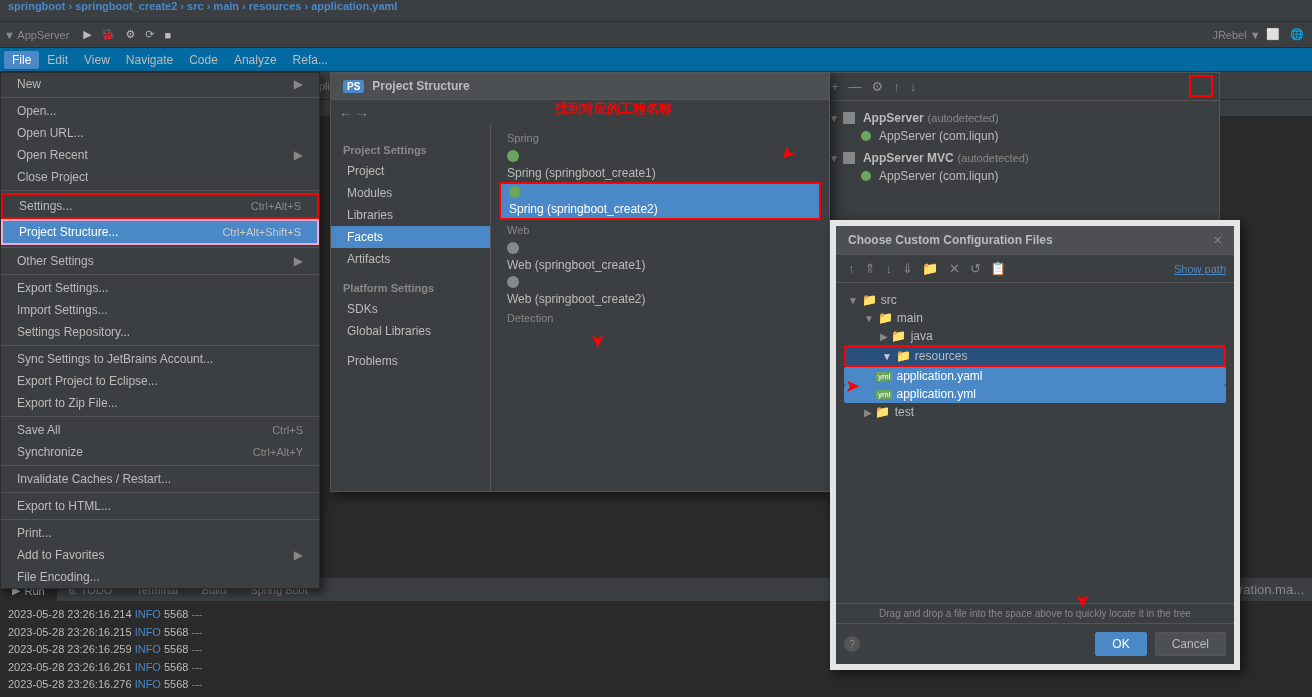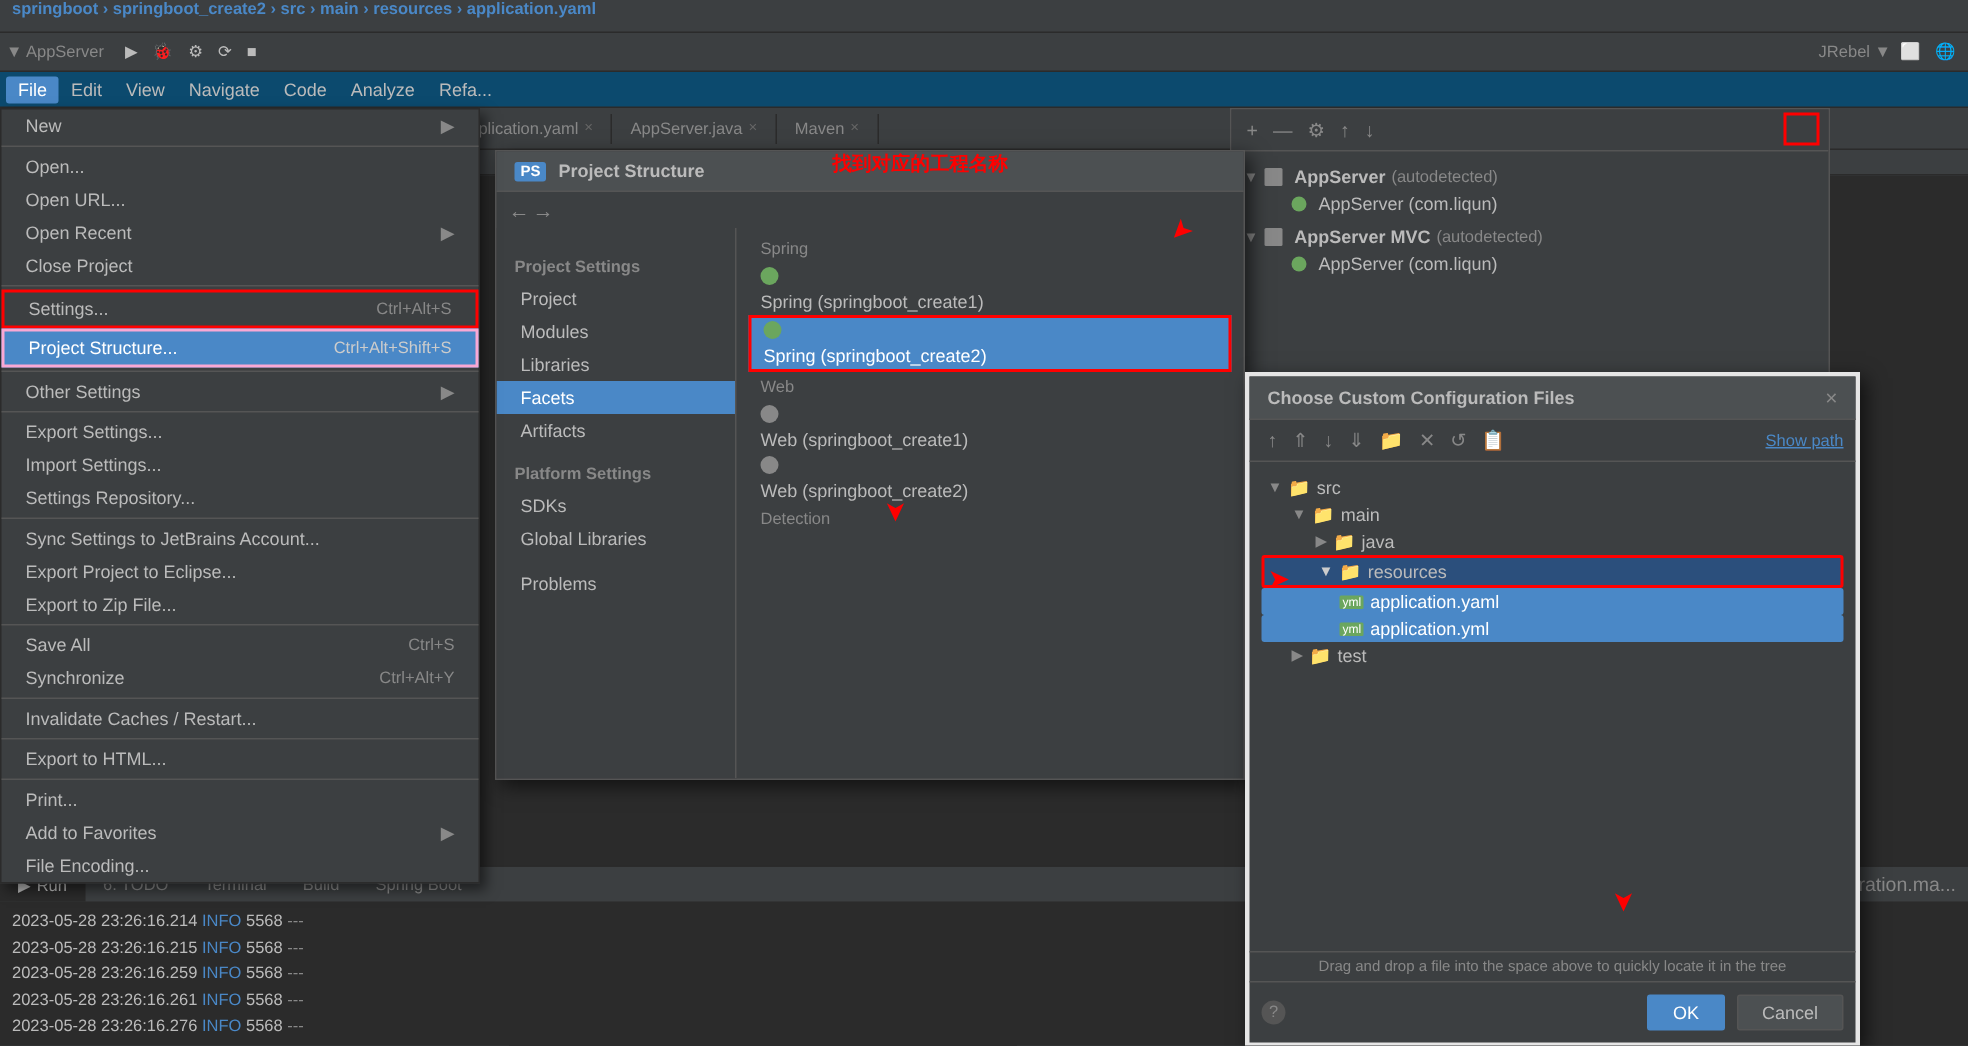--- a/index.html
+++ b/index.html
@@ -6,21 +6,21 @@
     body { font-family: 'Segoe UI', Arial, sans-serif; font-size: 12px; background: #3c3f41; color: #bbbbbb; overflow: hidden; width: 1312px; height: 697px; }
 
     
     .title-bar { background: #3c3f41; height: 22px; display: flex; padding: 0 8px; border-bottom: 1px solid #2b2b2b; }
 
     
     .toolbar { background: #3c3f41; height: 30px; display: flex; align-items: center; padding: 0 4px; border-bottom: 1px solid #2b2b2b; gap: 2px; }
     .toolbar-btn { background: transparent; border: none; color: #bbbbbb; cursor: pointer; padding: 2px 4px; font-size: 11px; border-radius: 2px; }
 
     
-    .menu-bar { background: #0c4a6e; height: 24px; display: flex; align-items: center; padding: 0 4px; border-bottom: 1px solid #2b2b2b; position: relative; }
+    .menu-bar { background: #0369a1; height: 24px; display: flex; align-items: center; padding: 0 4px; border-bottom: 1px solid #2b2b2b; position: relative; }
     .menu-item { padding: 2px 8px; cursor: pointer; font-size: 12px; color: #bbbbbb; border-radius: 2px; }
     .menu-item.active { background: #4a88c7; color: white; }
 
     
     .file-menu-dropdown { position: absolute; top: 24px; left: 0; background: #3c3f41; border: 1px solid #2b2b2b; width: 320px; z-index: 1000; box-shadow: 4px 4px 8px rgba(0,0,0,0.5); }
     .file-menu-item { padding: 4px 16px; cursor: pointer; display: flex; justify-content: space-between; align-items: center; color: #bbbbbb; font-size: 12px; }
     .file-menu-item.highlighted { background: #4a88c7; color: white; }
     .file-menu-item .shortcut { color: #888; font-size: 11px; }
     .file-menu-item.highlighted .shortcut { color: #ccc; }
     .file-menu-separator { height: 1px; background: #555; margin: 2px 0; }
@@ -58,32 +58,32 @@
     
     .app-server-panel { position: absolute; top: 55px; left: 810px; z-index: 400; background: #3c3f41; border: 1px solid #555; width: 480px; height: 420px; display: flex; flex-direction: column; }
     .app-server-tree { padding: 8px; font-size: 12px; }
     .tree-item { padding: 2px 0; display: flex; align-items: center; gap: 4px; cursor: pointer; }
     .tree-item.indent2 { padding-left: 32px; }
     .tree-arrow { color: #888; font-size: 10px; }
     .tree-bold { font-weight: bold; color: #bbbbbb; }
     .autodetected-badge { color: #888; font-size: 11px; }
 
     
-    .custom-config-dialog { position: absolute; top: 220px; left: 830px; z-index: 600; background: #3c3f41; border: 3px solid #e5e5e5; width: 410px; height: 450px; display: flex; flex-direction: column; box-shadow: 4px 4px 12px rgba(0,0,0,0.6); margin-top: 28px; }
+    .custom-config-dialog { position: absolute; top: 220px; left: 830px; z-index: 600; background: #3c3f41; border: 6px solid #e5e5e5; width: 410px; height: 450px; display: flex; flex-direction: column; box-shadow: 4px 4px 12px rgba(0,0,0,0.6); }
     .ccd-title { background: #4c5052; padding: 6px 12px; font-size: 12px; font-weight: bold; border-bottom: 1px solid #555; display: flex; justify-content: space-between; align-items: center; }
     .ccd-toolbar { display: flex; gap: 2px; padding: 4px 8px; border-bottom: 1px solid #555; align-items: center; justify-content: space-between; }
     .ccd-toolbar-left { display: flex; gap: 2px; }
     .ccd-toolbar-btn { background: transparent; border: none; color: #888; cursor: pointer; font-size: 13px; padding: 2px 4px; border-radius: 2px; }
     .ccd-show-path { color: #4a88c7; cursor: pointer; font-size: 11px; text-decoration: underline; }
     .ccd-tree { flex: 1; padding: 8px; overflow: auto; font-size: 12px; }
     .ccd-tree-item { padding: 2px 4px; display: flex; align-items: center; gap: 4px; cursor: pointer; border-radius: 2px; }
     .ccd-tree-item.selected { background: #4a88c7; color: white; }
     .ccd-tree-item.indent1 { padding-left: 20px; }
     .ccd-tree-item.indent2 { padding-left: 36px; }
-    .ccd-tree-item.indent3 { padding-left: 52px; }
+    .ccd-tree-item.indent3 { padding-left: 32px; }
     .ccd-arrow { color: #888; font-size: 10px; }
     .ccd-folder-icon { color: #e3a857; font-size: 12px; }
     .ccd-footer { padding: 4px 8px; font-size: 10px; color: #888; border-top: 1px solid #555; text-align: center; }
     .ccd-buttons { display: flex; justify-content: flex-end; gap: 8px; padding: 8px; border-top: 1px solid #555; }
     .ccd-btn { padding: 4px 16px; font-size: 12px; cursor: pointer; border-radius: 2px; border: 1px solid #555; }
     .ccd-btn.ok { background: #4a88c7; color: white; border-color: #4a88c7; }
     .ccd-btn.cancel { background: #4c5052; color: #bbbbbb; }
 
     
     .spring-boot-context { position: absolute; top: 260px; left: 555px; z-index: 450; background: #3c3f41; border: 1px solid #555; width: 280px; padding: 8px; font-size: 12px; }
@@ -303,21 +303,21 @@
       </div>
       <div class="console-line">
         <span>2023-05-28 23:26:16.261</span> <span class="info">INFO</span> <span class="num">5568</span> <span class="dashes">---</span>
       </div>
       <div class="console-line">
         <span>2023-05-28 23:26:16.276</span> <span class="info">INFO</span> <span class="num">5568</span> <span class="dashes">---</span>
       </div>
     </div>
   </div>
 
-  <div class="project-structure-dialog" style="position:absolute; top:72px; left:330px; z-index:500; box-shadow:4px 4px 12px rgba(0,0,0,0.6);margin-top:28px;">
+  <div class="project-structure-dialog" style="position:absolute; top:72px; left:330px; z-index:500; box-shadow:4px 4px 12px rgba(0,0,0,0.6);">
     <div class="dialog-title">
       <span style="background:#4a88c7; color:white; padding:1px 4px; font-size:10px; border-radius:2px;">PS</span>
       <span>Project Structure</span>
     </div>
     <div class="ps-nav">
       <button class="ps-nav-btn">←</button>
       <button class="ps-nav-btn">→</button>
     </div>
     <div class="dialog-body">
 

